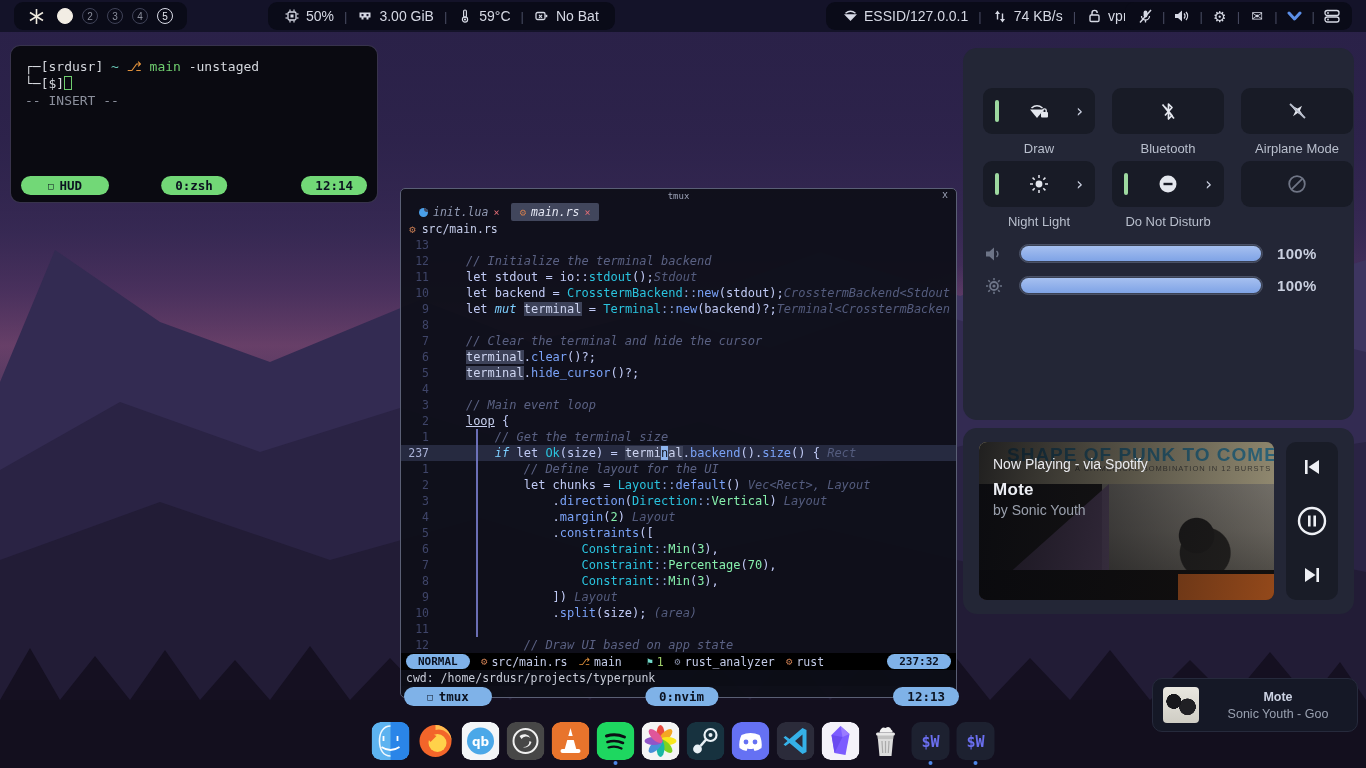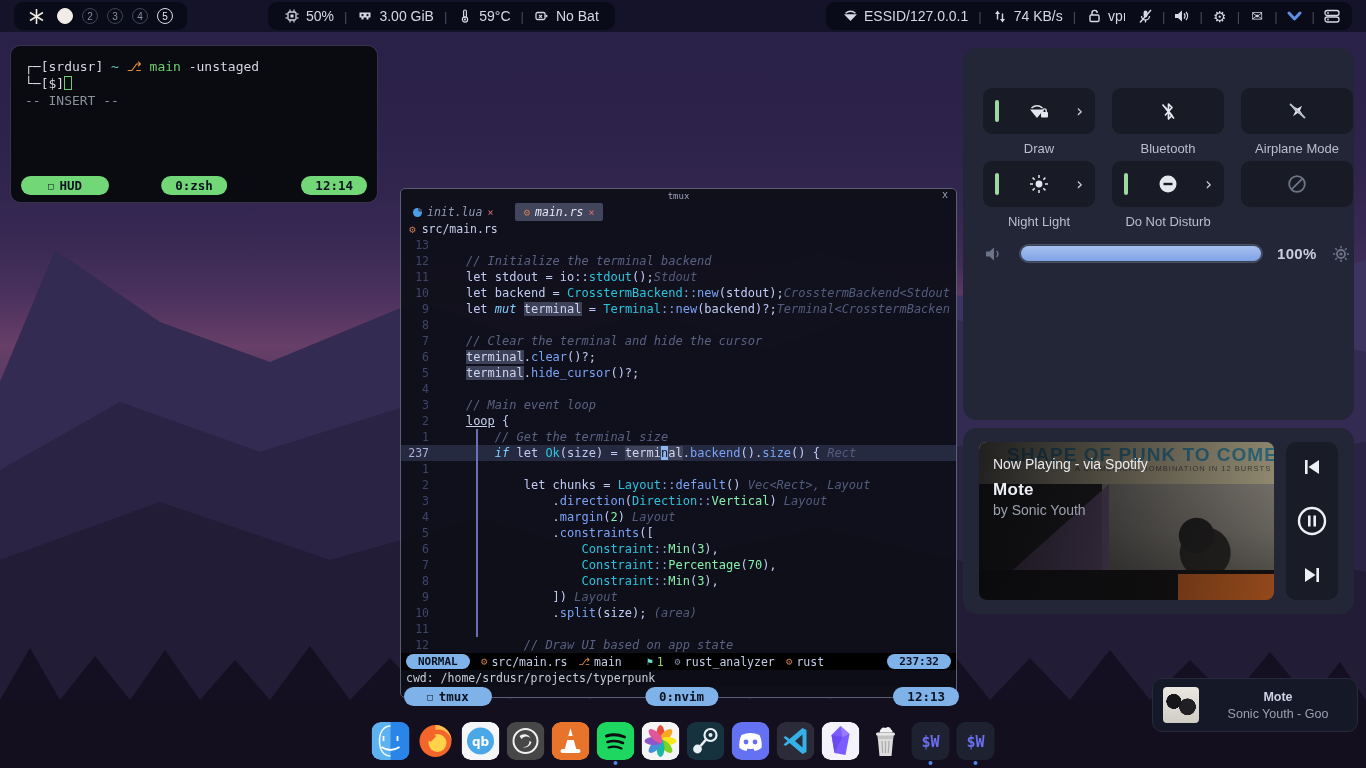--- a/index.html
+++ b/index.html
@@ -55,21 +55,21 @@
   .tmuxbar .right { position:absolute; right:0; }
   .tmuxbar .left { position:absolute; left:0; min-width:88px; }
 
   
   .editor { position:absolute; left:400px; top:188px; width:557px; height:510px; z-index:2;
     background:rgba(14,15,24,.94); border:1px solid #5a5f75; border-radius:5px;
     font-family:"DejaVu Sans Mono", monospace; color:#c0caf5; }
   .ed-title { height:14px; display:flex; align-items:center; justify-content:center;
     font-size:9px; color:#9ba1b5; position:relative; }
   .ed-title .close { position:absolute; right:8px; top:0; font-size:10px; color:#9ba1b5; }
-  .tabbar { height:18px; display:flex; align-items:flex-end; gap:14px; padding-left:4px; font-size:11.5px; }
+  .tabbar { height:18px; display:flex; align-items:flex-end; gap:4px; padding-left:10px; font-size:11.5px; }
   .tab { display:flex; align-items:center; gap:5px; padding:2px 8px; color:#9099b2; font-style:italic; }
   .tab.active { background:#41465c; color:#e6e9f5; border-radius:2px; }
   .tab .tx { color:#e06c75; font-style:normal; font-size:10px; }
   .lua-moon { width:9px; height:9px; border-radius:50%; background:#4a9fe8; position:relative; overflow:hidden;}
   .lua-moon:after{content:"";position:absolute;right:-2px;top:-2px;width:6px;height:6px;border-radius:50%;background:#41465c;}
   .rust-ic { color:#c57a50; font-size:11px; font-style:normal; }
   .winbar { height:16px; display:flex; align-items:center; gap:6px; padding-left:8px; font-size:11.5px; color:#c3cbe8; }
   .code { position:relative; height:416px; overflow:hidden; }
   .code-line { display:flex; height:16px; line-height:16px; font-size:12px; position:relative; }
   .code-line.current { background:#262a40; }
@@ -113,21 +113,21 @@
   .user-btns { margin-left:auto; display:flex; gap:12px; }
   .sq-btn { width:46px; height:42px; background:#191c27; border-radius:11px; display:flex; align-items:center; justify-content:center; color:#e8eaf2; }
   .toggles { display:grid; grid-template-columns:repeat(3,1fr); column-gap:17px; row-gap:4px; margin-top:22px; }
   .tg-cell { display:flex; flex-direction:column; align-items:center; }
   .tile { width:112px; height:46px; background:#181b26; border-radius:9px; display:flex; align-items:center; justify-content:center; gap:14px; position:relative; }
   .tile .bar { position:absolute; left:12px; width:4px; height:22px; border-radius:2px; background:#9ed9a0; }
   .tile .chev { position:absolute; right:12px; color:#c8cede; font-size:17px; line-height:1; font-family:"DejaVu Sans",sans-serif; }
   .tile .ic { color:#e4e7ee; display:flex; align-items:center; justify-content:center; }
   .tile.dull .ic { color:#6f7585; }
   .tg-label { margin-top:7px; height:16px; font-size:13px; color:#b9bfcd; }
-  .sliders { margin-top:14px; display:flex; flex-direction:row; gap:13px; }
+  .sliders { margin-top:14px; display:flex; flex-direction:column; gap:13px; }
   .slider-row { display:flex; align-items:center; gap:14px; }
   .slider-row .s-ic { width:22px; color:#6d7487; display:flex; justify-content:center; }
   .track { width:244px; height:19px; border-radius:10px; background:#3a4154; border:1px solid #4a5166; position:relative; overflow:hidden; }
   .fill { position:absolute; inset:1px; border-radius:9px; background:linear-gradient(180deg,#a6c0f0,#7fa3e6); }
   .s-val { font-size:15px; font-weight:bold; color:#c9cfdf; letter-spacing:.3px; }
 
   
   .media { position:absolute; left:963px; top:428px; width:391px; height:186px; background:#232636; border-radius:14px; z-index:3; padding:14px 16px; display:flex; gap:12px; }
   .art { position:relative; width:295px; height:158px; border-radius:8px; overflow:hidden; background:#241f1a; flex:none; }
   .art .band { position:absolute; left:0; right:0; top:0; height:42px; background:#cfc39c; }
@@ -426,20 +426,21 @@
       <div class="code-line">
         <span class="gutter">1</span>
         <span class="txt"><span>        </span><span class="tk-c">// Get the terminal size</span></span>
       </div>
       <div class="code-line current">
         <span class="gutter">237</span>
         <span class="txt"><span>        </span><span class="tk-k">if </span><span class="tk-p">let </span><span class="tk-t">Ok</span><span class="tk-p">(size) = </span><span class="tk-hl">termi</span><span class="tk-cb">n</span><span class="tk-hl">al</span><span class="tk-p">.</span><span class="tk-m">backend</span><span class="tk-p">().</span><span class="tk-m">size</span><span class="tk-p">() { </span><span class="hint">Rect</span></span>
       </div>
       <div class="code-line">
         <span class="gutter">1</span>
+        <span class="txt"><span>            </span><span class="tk-c">// Define layout for the UI</span></span>
       </div>
       <div class="code-line">
         <span class="gutter">2</span>
         <span class="txt"><span>            </span><span class="tk-p">let chunks = </span><span class="tk-t">Layout</span><span class="tk-o">::</span><span class="tk-m">default</span><span class="tk-p">() </span><span class="hint">Vec&lt;Rect&gt;, Layout</span></span>
       </div>
       <div class="code-line">
         <span class="gutter">3</span>
         <span class="txt"><span>                </span><span class="tk-p">.</span><span class="tk-m">direction</span><span class="tk-p">(</span><span class="tk-t">Direction</span><span class="tk-o">::</span><span class="tk-n2">Vertical</span><span class="tk-p">) </span><span class="hint">Layout</span></span>
       </div>
       <div class="code-line">

